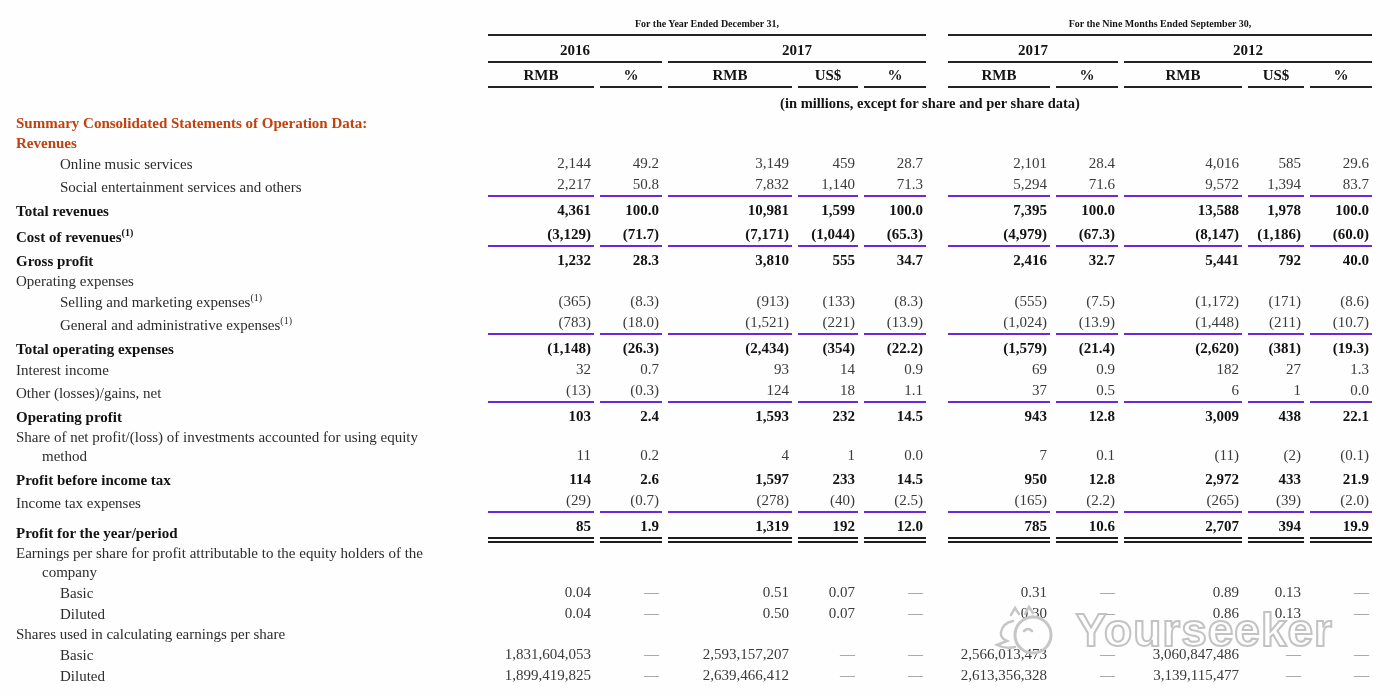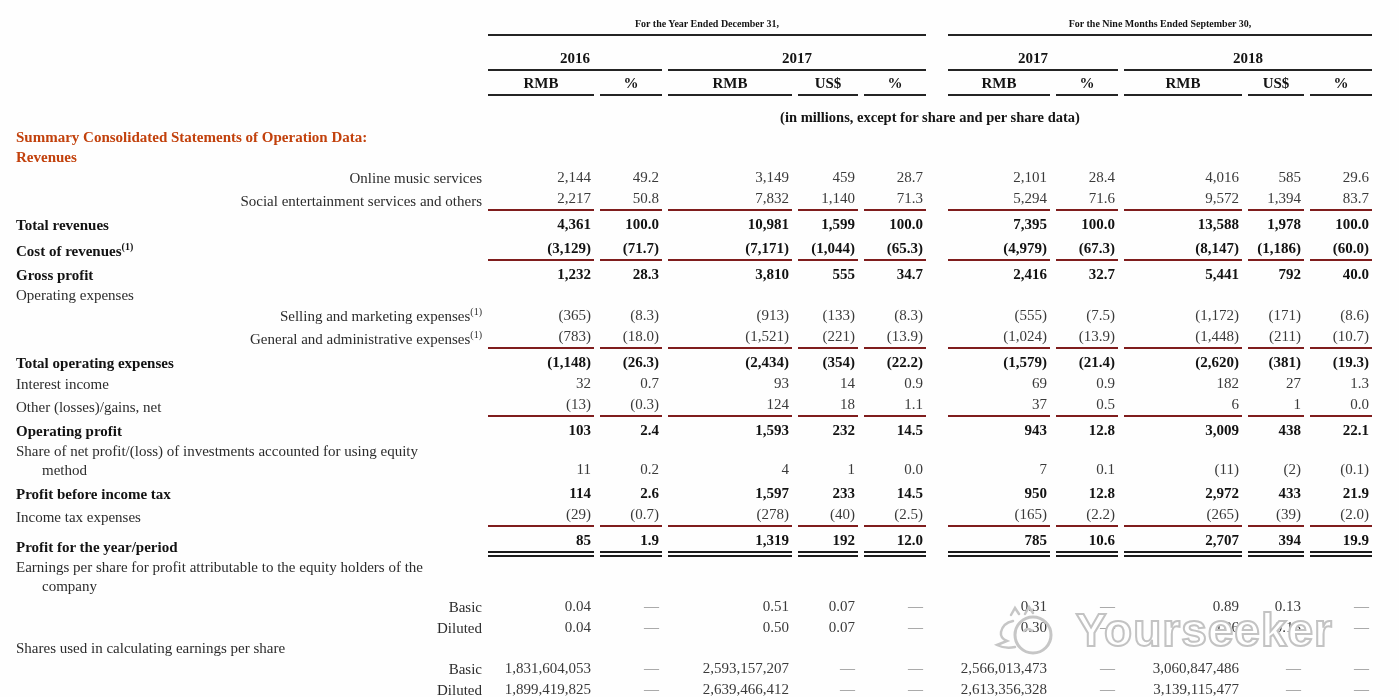--- a/index.html
+++ b/index.html
@@ -7,33 +7,33 @@
     width:1399px;height:697px;overflow:hidden;position:relative;
     background:#fefefe;color:#1d1d1d;
     font-family:"Liberation Serif","DejaVu Serif",serif;
     font-size:15px;
   }
   table{border-collapse:separate;border-spacing:6px 0;margin:8px 0 0 2px;table-layout:fixed;}
   th,td{padding:0;vertical-align:bottom;line-height:19px;}
   thead th{font-weight:bold;color:#141414;text-align:center;white-space:nowrap;}
   .rule-b{border-bottom:2px solid #242424;}
   .h-top th{padding-top:6px;padding-bottom:1px;font-size:10px;}
-  .h-year th{padding-top:13px;padding-bottom:1px;}
+  .h-year th{padding-top:5px;padding-bottom:1px;}
   .h-col th{padding-top:3px;padding-bottom:1px;}
-  .h-note th{padding-top:12px;font-size:14.5px;}
+  .h-note th{padding-top:6px;font-size:14.5px;}
   td.lbl{padding-left:8px;color:#2c2c2c;white-space:nowrap;}
   td.lbl .l1{padding-left:0;}
-  tr.ind td.lbl .l1{padding-left:44px;text-align:right;}
+  tr.ind td.lbl .l1{padding-left:44px;}
   td.lbl .hang{padding-left:26px;}
   td.num{text-align:right;padding-right:3px;white-space:nowrap;color:#3a3a3a;padding-bottom:1px;}
   td.sp{width:10px;}
   tr.section td{font-weight:bold;color:#c2410c;padding-top:1px;}
   tr.total td{font-weight:bold;color:#121212;padding-top:4px;}
   tr.item td{padding-top:1px;}
-  td.r1{border-bottom:2px solid #7f1d1d;}
+  td.r1{border-bottom:2px solid #6d28d9;}
   td.r2{border-bottom:6px double #1c1c1c;}
   td.dash{color:#8f8f8f;}
   sup{font-size:10px;line-height:0;vertical-align:super;}
   .watermark{
     position:absolute;right:66px;bottom:36px;
     display:flex;align-items:center;gap:15px;
     pointer-events:none;
   }
   .wm-text{
     font-family:"Liberation Sans","DejaVu Sans",sans-serif;
@@ -67,21 +67,21 @@
       <th colspan="5" class="rule-b">For the Year Ended December 31,</th>
       <th></th>
       <th colspan="5" class="rule-b">For the Nine Months Ended September 30,</th>
     </tr>
     <tr class="h-year">
       <th></th>
       <th colspan="2" class="rule-b">2016</th>
       <th colspan="3" class="rule-b">2017</th>
       <th></th>
       <th colspan="2" class="rule-b">2017</th>
-      <th colspan="3" class="rule-b">2018</th>
+      <th colspan="3" class="rule-b">2012</th>
     </tr>
     <tr class="h-col">
       <th></th>
       <th class="rule-b">RMB</th>
       <th class="rule-b">%</th>
       <th class="rule-b">RMB</th>
       <th class="rule-b">US$</th>
       <th class="rule-b">%</th>
       <th></th>
       <th class="rule-b">RMB</th>

